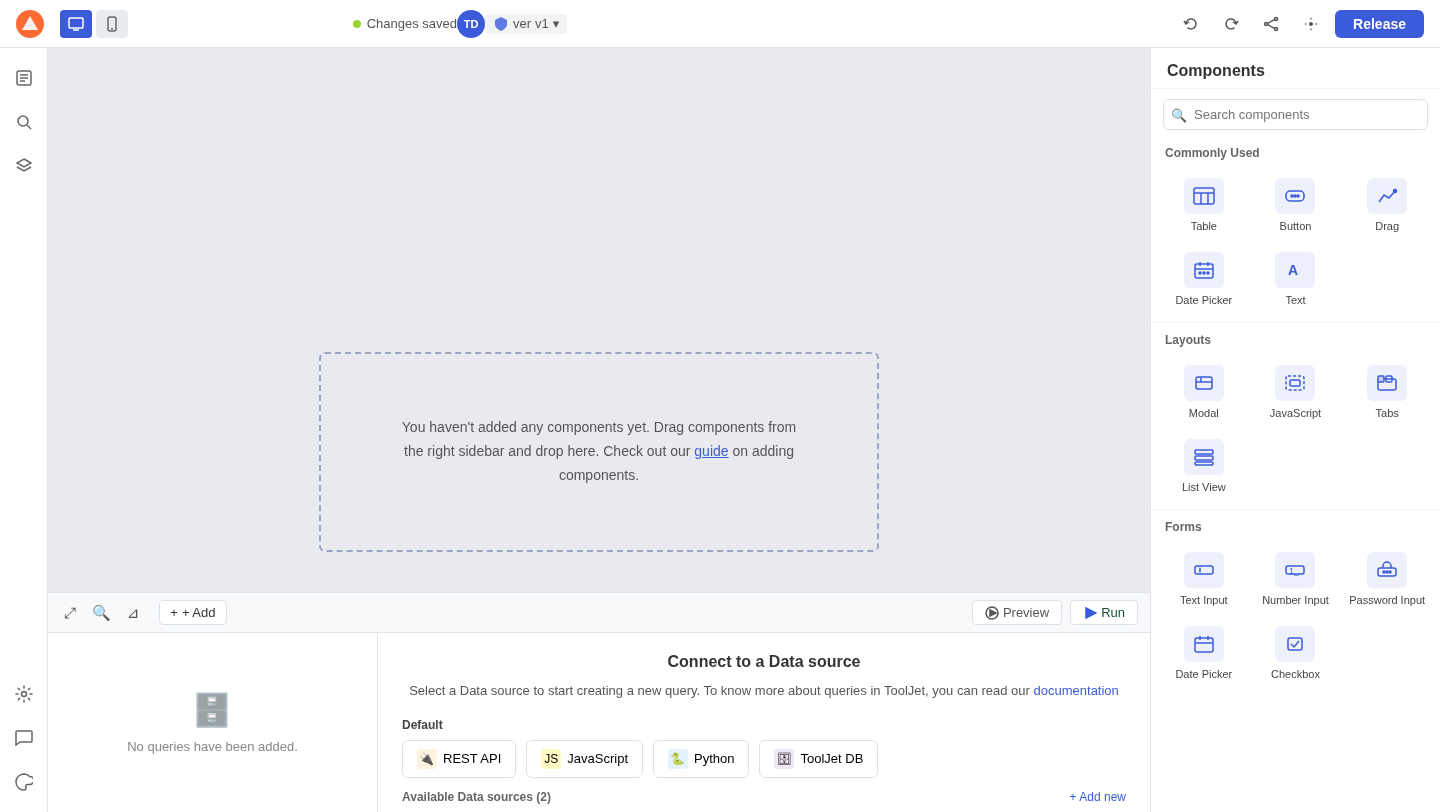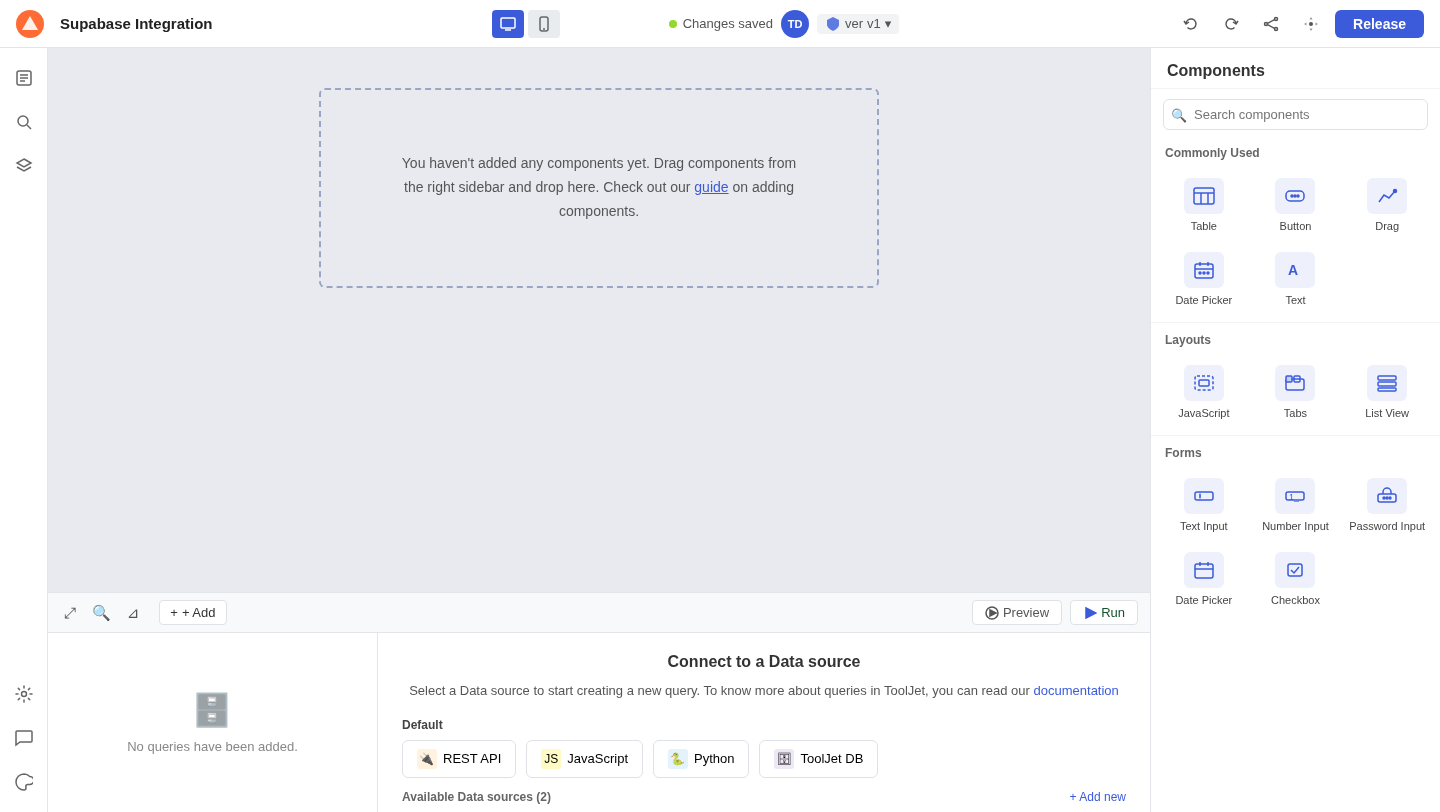--- a/index.html
+++ b/index.html
@@ -11,21 +11,21 @@
       border-bottom: 1px solid #e2e6ea; padding: 0 16px; gap: 16px; flex-shrink: 0; z-index: 10;
     }
     .header-title { font-size: 15px; font-weight: 600; color: #222; flex: 1; }
     .header-view-toggle { display: flex; gap: 4px; margin: 0 auto; }
     .view-btn {
       width: 32px; height: 28px; border: none; border-radius: 4px; cursor: pointer;
       display: flex; align-items: center; justify-content: center; font-size: 14px;
     }
     .view-btn.active { background: #3b5bdb; color: #fff; }
     .view-btn.inactive { background: #e9ecef; color: #666; }
-    .header-center { display: flex; align-items: center; gap: 8px; flex: 1; justify-content: center; }
+    .header-center { display: flex; align-items: center; flex: 1; justify-content: center; }
     .changes-saved { display: flex; align-items: center; gap: 6px; font-size: 13px; color: #555; }
     .changes-saved-dot { width: 8px; height: 8px; border-radius: 50%; background: #94d82d; }
     .avatar { width: 28px; height: 28px; border-radius: 50%; background: #3b5bdb; color: #fff; display: flex; align-items: center; justify-content: center; font-size: 11px; font-weight: 700; }
     .version-badge { display: flex; align-items: center; gap: 4px; font-size: 13px; color: #555; background: #f1f3f5; border-radius: 4px; padding: 2px 8px; cursor: pointer; }
     .header-right { display: flex; align-items: center; gap: 8px; flex: 1; justify-content: flex-end; }
     .icon-btn { width: 32px; height: 32px; border: none; background: transparent; cursor: pointer; display: flex; align-items: center; justify-content: center; border-radius: 4px; color: #555; font-size: 16px; }
     .release-btn { background: #3b5bdb; color: #fff; border: none; border-radius: 6px; padding: 6px 18px; font-size: 14px; font-weight: 600; cursor: pointer; }
 
     
     .main-layout { display: flex; flex: 1; overflow: hidden; }
@@ -36,21 +36,21 @@
       display: flex; flex-direction: column; align-items: center; padding: 12px 0; gap: 8px;
       flex-shrink: 0;
     }
     .sidebar-icon { width: 36px; height: 36px; border-radius: 6px; display: flex; align-items: center; justify-content: center; cursor: pointer; color: #666; font-size: 16px; }
     .sidebar-bottom { margin-top: auto; display: flex; flex-direction: column; gap: 8px; align-items: center; }
 
     
     .canvas-area {
       flex: 1; background: #e8eaf0; display: flex; flex-direction: column; overflow: hidden;
     }
-    .canvas-viewport { flex: 1; display: flex; align-items: flex-start; justify-content: center; overflow: auto; padding: 40px; }
+    .canvas-viewport { flex: 1; display: flex; align-items: flex-end; justify-content: center; overflow: auto; padding: 40px; }
     .drop-zone {
       width: 560px; min-height: 200px; border: 2px dashed #9aa6c3; border-radius: 6px;
       display: flex; align-items: center; justify-content: center; background: transparent;
     }
     .drop-zone-content { text-align: center; color: #555; font-size: 14px; line-height: 1.7; max-width: 400px; }
     .drop-zone-content a { color: #3b5bdb; text-decoration: underline; cursor: pointer; }
 
     
     .bottom-panel { height: 220px; background: #fff; border-top: 1px solid #e2e6ea; display: flex; flex-direction: column; flex-shrink: 0; }
     .bottom-toolbar { display: flex; align-items: center; gap: 8px; padding: 0 12px; height: 40px; border-bottom: 1px solid #e2e6ea; background: #f8f9fa; }
@@ -102,21 +102,20 @@
 </head>
 <body>
 
 <div class="header">
 
   <svg width="28" height="28" viewBox="0 0 28 28">
     <circle cx="14" cy="14" r="14" fill="#ff6b35"></circle>
     <polygon points="14,6 22,20 6,20" fill="#fff" opacity="0.9"></polygon>
   </svg>
 
-  <span class="header-title">Supabase Integration</span>
 
   <div class="header-view-toggle">
     <button class="view-btn active" title="Desktop view">
       <svg width="16" height="16" viewBox="0 0 16 16" fill="currentColor">
           <rect x="1" y="2" width="14" height="10" rx="1" stroke="currentColor" fill="none" stroke-width="1.5"></rect>
           <line x1="5" y1="14" x2="11" y2="14" stroke="currentColor" stroke-width="1.5"></line>
         </svg>
     </button>
     <button class="view-btn inactive" title="Mobile view">
       <svg width="16" height="16" viewBox="0 0 16 16" fill="none" stroke="currentColor" stroke-width="1.5">
@@ -363,20 +362,30 @@
       </div>
     </div>
 
     <hr class="section-divider">
 
     <div class="section-label">Layouts</div>
     <div class="component-grid">
       <div class="component-item">
         <div class="component-icon">
           <svg width="22" height="18" viewBox="0 0 22 18" fill="none" stroke="#3b5bdb" stroke-width="1.5">
+              <rect x="3" y="3" width="16" height="12" rx="2"></rect>
+              <line x1="3" y1="8" x2="19" y2="8"></line>
+              <line x1="8" y1="3" x2="8" y2="8"></line>
+            </svg>
+        </div>
+        <span>Modal</span>
+      </div>
+      <div class="component-item">
+        <div class="component-icon">
+          <svg width="22" height="18" viewBox="0 0 22 18" fill="none" stroke="#3b5bdb" stroke-width="1.5">
               <rect x="2" y="2" width="18" height="14" rx="2" stroke-dasharray="3 2"></rect>
               <rect x="6" y="6" width="10" height="6" rx="1"></rect>
             </svg>
         </div>
         <span>JavaScript</span>
       </div>
       <div class="component-item">
         <div class="component-icon">
           <svg width="22" height="18" viewBox="0 0 22 18" fill="none" stroke="#3b5bdb" stroke-width="1.5">
               <rect x="2" y="5" width="18" height="11" rx="2"></rect>

